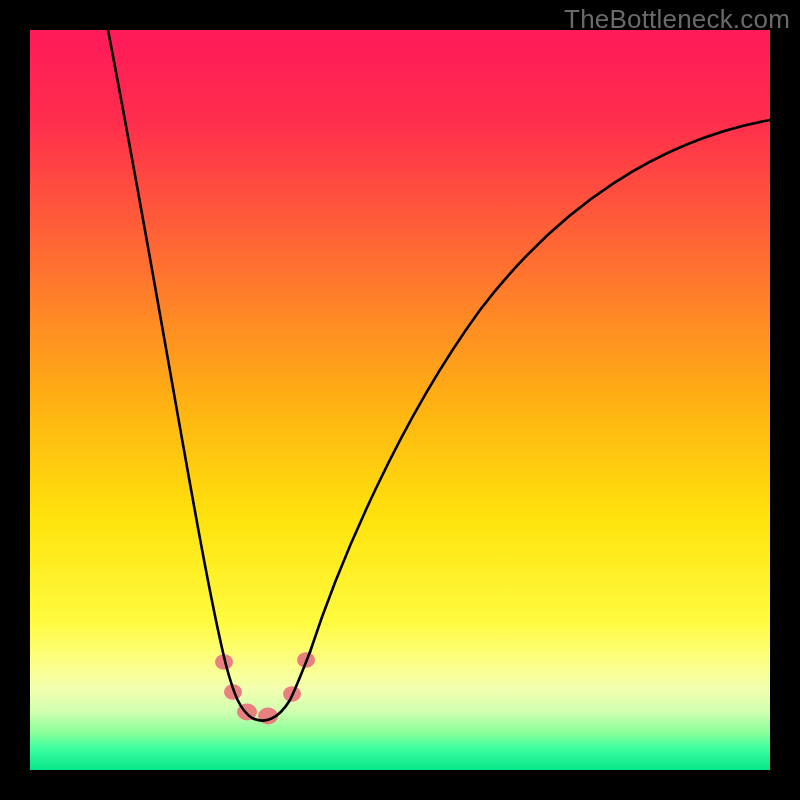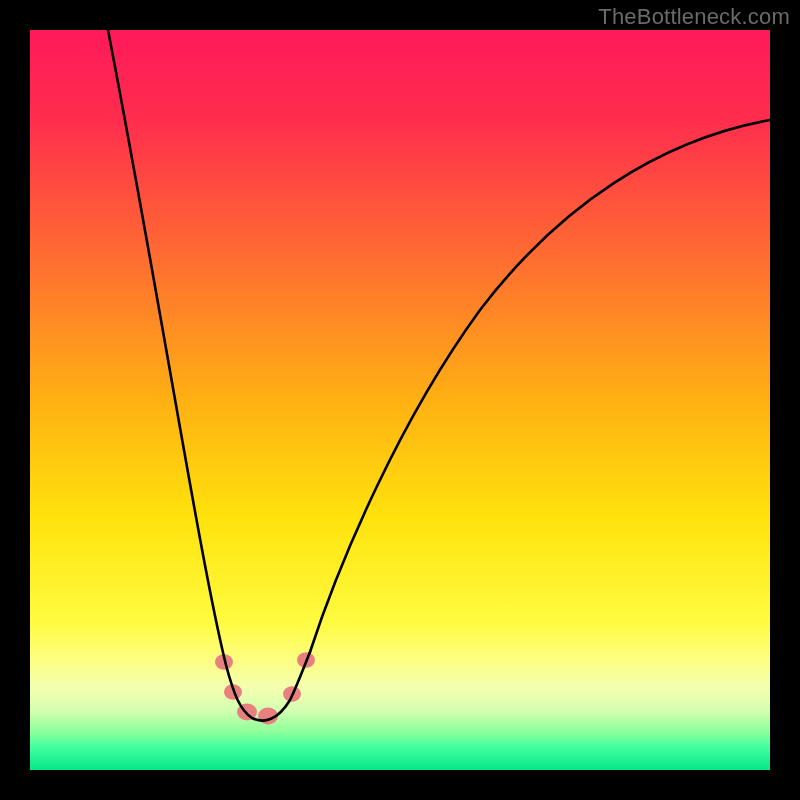--- a/index.html
+++ b/index.html
@@ -24,21 +24,21 @@
     top: 30px;
     width: 740px;
     height: 740px;
     
   }
   .watermark {
     position: absolute;
     top: 4px;
     right: 10px;
     color: #6a6a6a;
-    font-size: 22px;
+    font-size: 26px;
     font-weight: 400;
     letter-spacing: 0.2px;
   }
   svg.curve {
     position: absolute;
     left: 0; top: 0;
   }
 </style>
 </head>
 <body>

